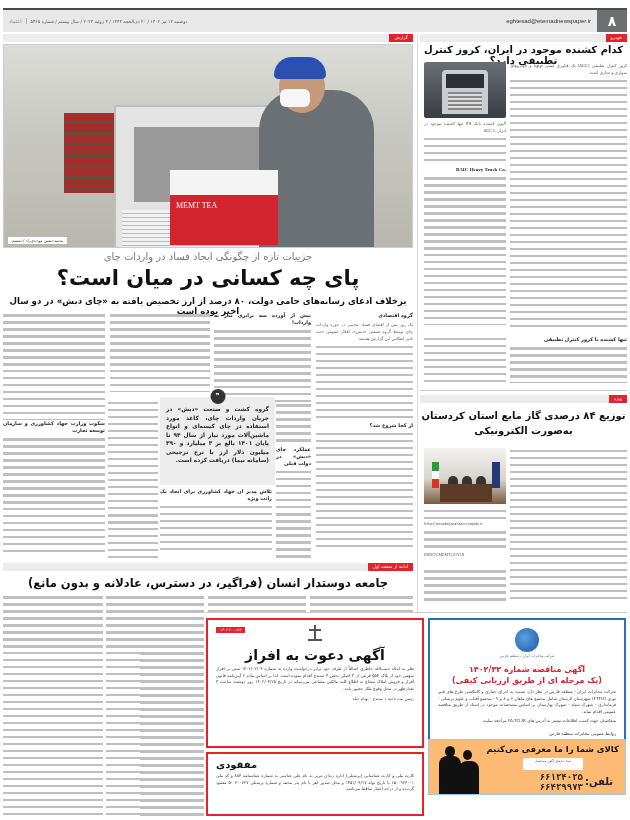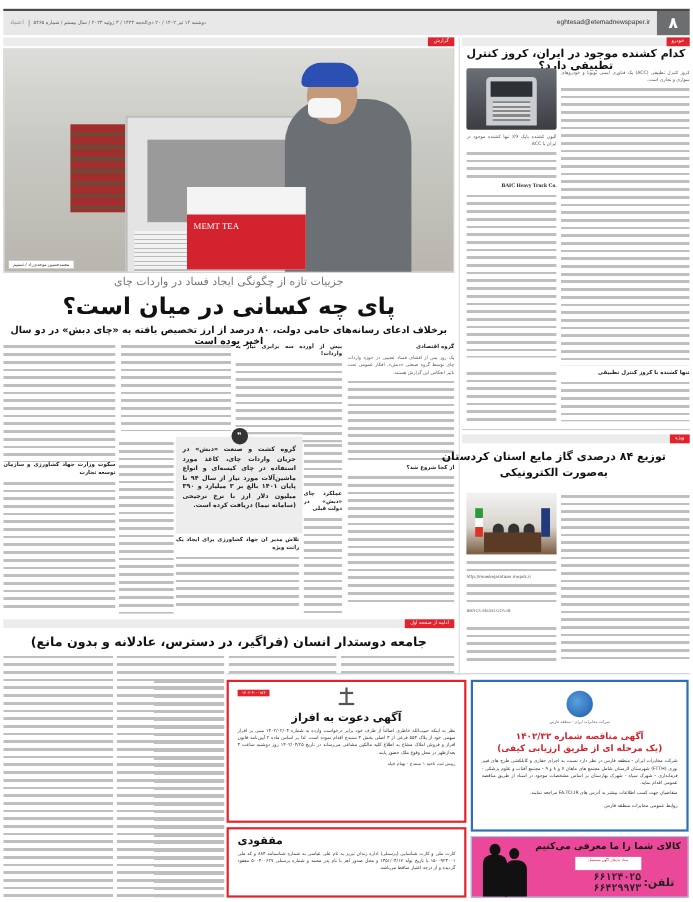--- a/index.html
+++ b/index.html
@@ -55,37 +55,37 @@
   .mt-person { position: absolute; top: 28px; width: 10px; height: 14px; background: #333; border-radius: 5px 5px 0 0; }
 
   .ad { position: absolute; }
   .ad-blue { left: 428px; top: 618px; width: 198px; height: 138px; border: 2px solid #2b6fb5; background: #fff; padding: 6px 8px; }
   .ad-logo { width: 24px; height: 24px; margin: 2px auto 0; border-radius: 50%; background: radial-gradient(circle at 40% 40%, #5aa0e0, #1a5aa6); }
   .ad-org { font-size: 3.5px; text-align: center; color: #666; margin-top: 2px; }
   .ad-blue-title { font-size: 8px; font-weight: bold; color: #d3232e; text-align: center; margin-top: 6px; line-height: 11px; }
   .ad-body { font-size: 4.2px; line-height: 6.5px; color: #333; text-align: justify; margin-top: 3px; }
   .ad-sign { font-size: 4.3px; color: #333; margin-top: 6px; }
 
-  .ad-sky { left: 428px; top: 760px; width: 198px; height: 56px; background: #ec4899; border: 1px solid #9ccae6; }
+  .ad-sky { left: 428px; top: 739px; width: 198px; height: 56px; background: #fdba74; border: 1px solid #9ccae6; }
   .sky-title { position: absolute; right: 6px; top: 4px; font-size: 8.5px; font-weight: bold; color: #111; }
   .sky-mini { position: absolute; right: 42px; top: 18px; width: 60px; height: 12px; background: #fff; font-size: 3.2px; color: #d3232e; text-align: center; line-height: 6px; }
   .sky-phone-label { position: absolute; right: 12px; top: 36px; font-size: 10px; font-weight: bold; color: #222; }
   .sky-phones { position: absolute; right: 42px; top: 32px; font-size: 9px; font-weight: bold; color: #222; line-height: 10px; text-align: center; font-family: "DejaVu Sans Mono", monospace; }
   .sky-figures { position: absolute; left: 6px; top: 4px; width: 50px; height: 50px; }
   .fig { position: absolute; bottom: 0; background: #111; border-radius: 8px 8px 0 0; }
   .fig-head { position: absolute; background: #111; border-radius: 50%; }
 
   .ad-red { left: 206px; top: 618px; width: 218px; border: 2px solid #e3222b; background: #fff; padding: 5px 8px; }
   .ad-red-top { left: 206px; top: 618px; height: 130px; }
   .ad-red-bottom { left: 206px; top: 752px; height: 64px; }
   .emblem { width: 14px; height: 16px; margin: 0 auto; border-bottom: 2px solid #555; position: relative; }
   .emblem::before { content: ""; position: absolute; left: 6px; top: 0; width: 2px; height: 14px; background: #555; }
   .emblem::after { content: ""; position: absolute; left: 1px; top: 4px; width: 12px; height: 2px; background: #555; }
   .red-stamp { position: absolute; left: 8px; top: 7px; background: #e3222b; color: #fff; font-size: 3.5px; padding: 1px 4px; }
-  .ad-red-title { font-size: 10px; font-weight: bold; color: #111; text-align: center; margin-top: 6px; }
+  .ad-red-title { font-size: 14px; font-weight: bold; color: #111; text-align: center; margin-top: 6px; }
   .ad-red-sign { font-size: 4px; color: #444; margin-top: 4px; }
   .lost-title { font-size: 10px; font-weight: bold; color: #111; text-align: left; }
 
   .bottom-headline { position: absolute; left: 3px; top: 576px; width: 410px; text-align: center; font-size: 11.5px; font-weight: bold; color: #111; }
 
   .sep-h { position: absolute; height: 1px; background: #ccc; }
   .sep-v { position: absolute; width: 1px; background: #ddd; }
 </style>
 </head>
 <body>
@@ -203,21 +203,21 @@
   <p class="h">تنها کشنده با کروز کنترل تطبیقی</p>
   <div class="lines" style="height:38px;"></div>
 </div>
 <div class="col" style="left:424px; top:336px; width:82px; height:48px;">
   <div class="lines"></div>
 </div>
 
 <div class="section-bar" style="left:420px; top:395px; width:207px;">
   <span class="tag-red">ویژه</span>
 </div>
-<div class="rtitle" style="left:400px; top:408px; width:207px; font-size:10px; line-height:15px;">توزیع ۸۴ درصدی گاز مایع استان کردستان به‌صورت الکترونیکی</div>
+<div class="rtitle" style="left:420px; top:408px; width:207px; font-size:10px; line-height:15px;">توزیع ۸۴ درصدی گاز مایع استان کردستان به‌صورت الکترونیکی</div>
 <div class="meeting">
   <div class="mt-flag"></div>
   <div class="mt-flag2"></div>
   <div class="mt-person" style="left:24px;"></div>
   <div class="mt-person" style="left:38px;"></div>
   <div class="mt-person" style="left:52px;"></div>
   <div class="mt-table"></div>
 </div>
 <div class="col" style="left:510px; top:448px; width:117px; height:152px;">
   <div class="lines"></div>

